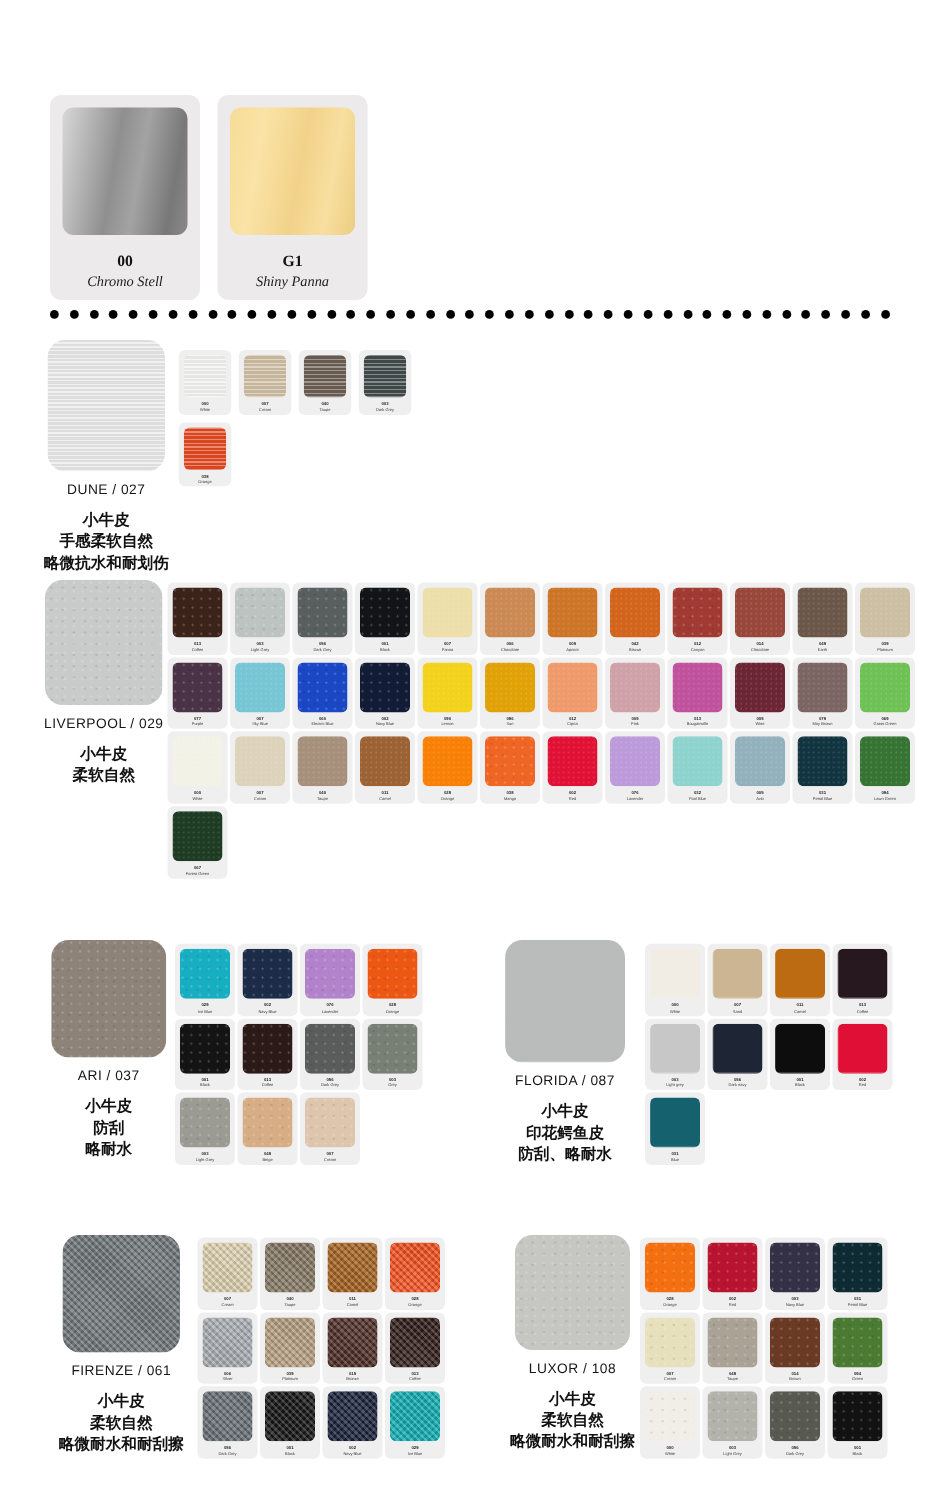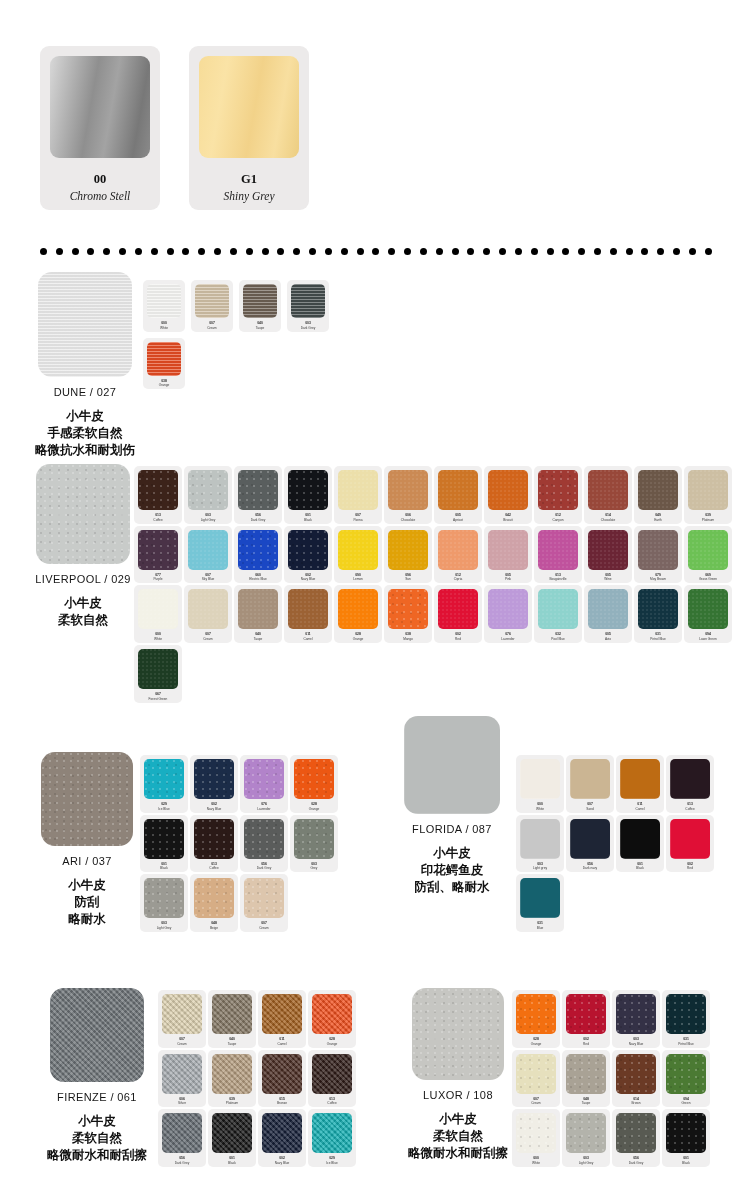--- a/index.html
+++ b/index.html
@@ -13,21 +13,21 @@
   }
   #page { position: relative; width: 750px; height: 1200px; }
 
   
   .metal-head { position: absolute; left: 38px; top: 14px; }
   .metal-title { font-size: 13.5px; letter-spacing: .3px; color: #1b1b1b; line-height: 18px; }
   .metal-sub { font-size: 13.5px; color: #1b1b1b; line-height: 19px; margin-top: 1px;
                font-family: "DejaVu Sans", "Liberation Sans", sans-serif; }
 
   
-  .metal-row { position: absolute; left: 40px; top: 46px; display: flex; gap: 29px; }
+  .metal-row { position: absolute; left: 40px; top: 76px; display: flex; gap: 14px; }
   .metal-card {
     width: 120px; background: #eceaea; border-radius: 9px;
     padding: 10px 10px 8px 10px; display: flex; flex-direction: column; align-items: center;
   }
   .metal-chip { width: 100px; height: 102px; border-radius: 9px; }
   .metal-code { font-family: "Liberation Serif", "DejaVu Serif", serif; font-weight: bold;
                 font-size: 12.5px; margin-top: 14px; color: #121212; }
   .metal-name { font-family: "Liberation Serif", "DejaVu Serif", serif; font-style: italic;
                 font-size: 11.5px; margin-top: 3px; color: #1d1d1d; }
 
@@ -76,21 +76,21 @@
 
   <div class="metal-row" id="metal-row">
       <div class="metal-card">
         <div class="metal-chip chip-00"></div>
         <div class="metal-code">00</div>
         <div class="metal-name">Chromo Stell</div>
       </div>
       <div class="metal-card">
         <div class="metal-chip chip-g1"></div>
         <div class="metal-code">G1</div>
-        <div class="metal-name">Shiny Grey</div>
+        <div class="metal-name">Shiny Panna</div>
       </div>
     </div>
 
   <div class="divider" id="divider">
       <i style="background: rgb(0, 0, 0);"></i>
       <i style="background: rgb(0, 0, 0);"></i>
       <i style="background: rgb(0, 0, 0);"></i>
       <i style="background: rgb(0, 0, 0);"></i>
       <i style="background: rgb(0, 0, 0);"></i>
       <i style="background: rgb(0, 0, 0);"></i>
@@ -424,21 +424,21 @@
           <div class="patch g-pebble" style="width: 40px; height: 40px; background-color: rgb(214, 173, 133);"></div>
           <div class="code">048</div>
           <div class="nm">Beige</div>
         </div>
         <div class="sw" style="width: 48px;">
           <div class="patch g-pebble" style="width: 40px; height: 40px; background-color: rgb(221, 198, 173);"></div>
           <div class="code">007</div>
           <div class="nm">Cream</div>
         </div>
       </div>
-      <div class="hero-wrap" style="left: 404px; top: 716px; width: 96px; align-items: center;">
+      <div class="hero-wrap" style="left: 404px; top: 752px; width: 96px; align-items: center;">
         <div class="hero g-croco" style="width: 96px; height: 98px; background-color: rgb(185, 188, 187);"></div>
         <div class="hero-title">FLORIDA / 087</div>
         <div class="hero-desc">
           <div>小牛皮</div>
           <div>印花鳄鱼皮</div>
           <div>防刮、略耐水</div>
         </div>
       </div>
       <div class="grid" style="left: 516px; top: 755px; width: 200px; gap: 2px;">
         <div class="sw" style="width: 48px;">

